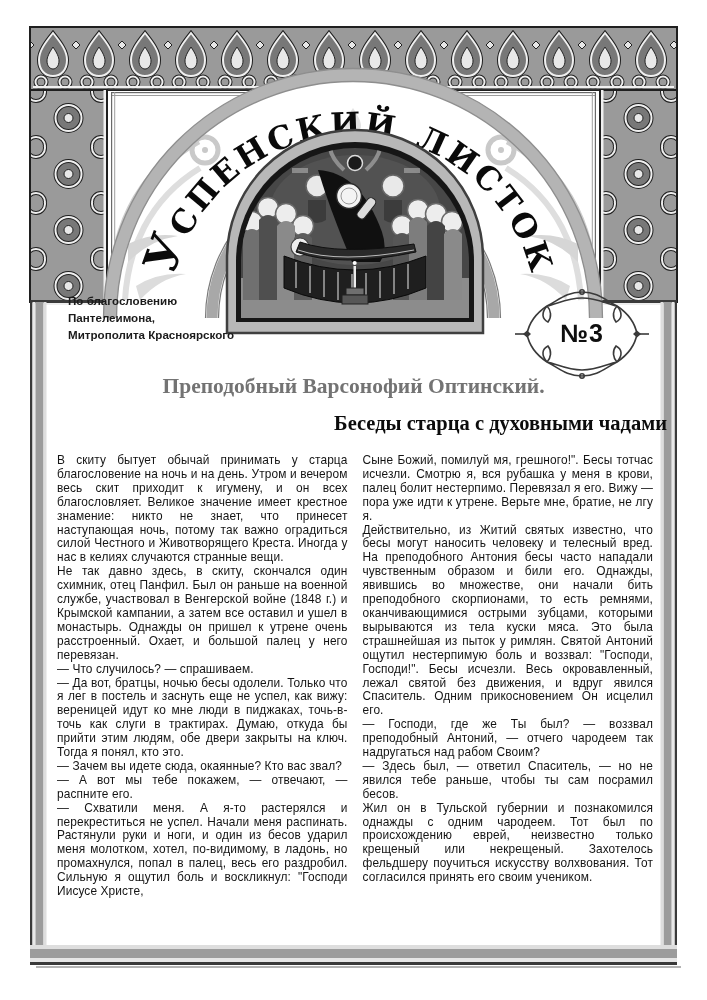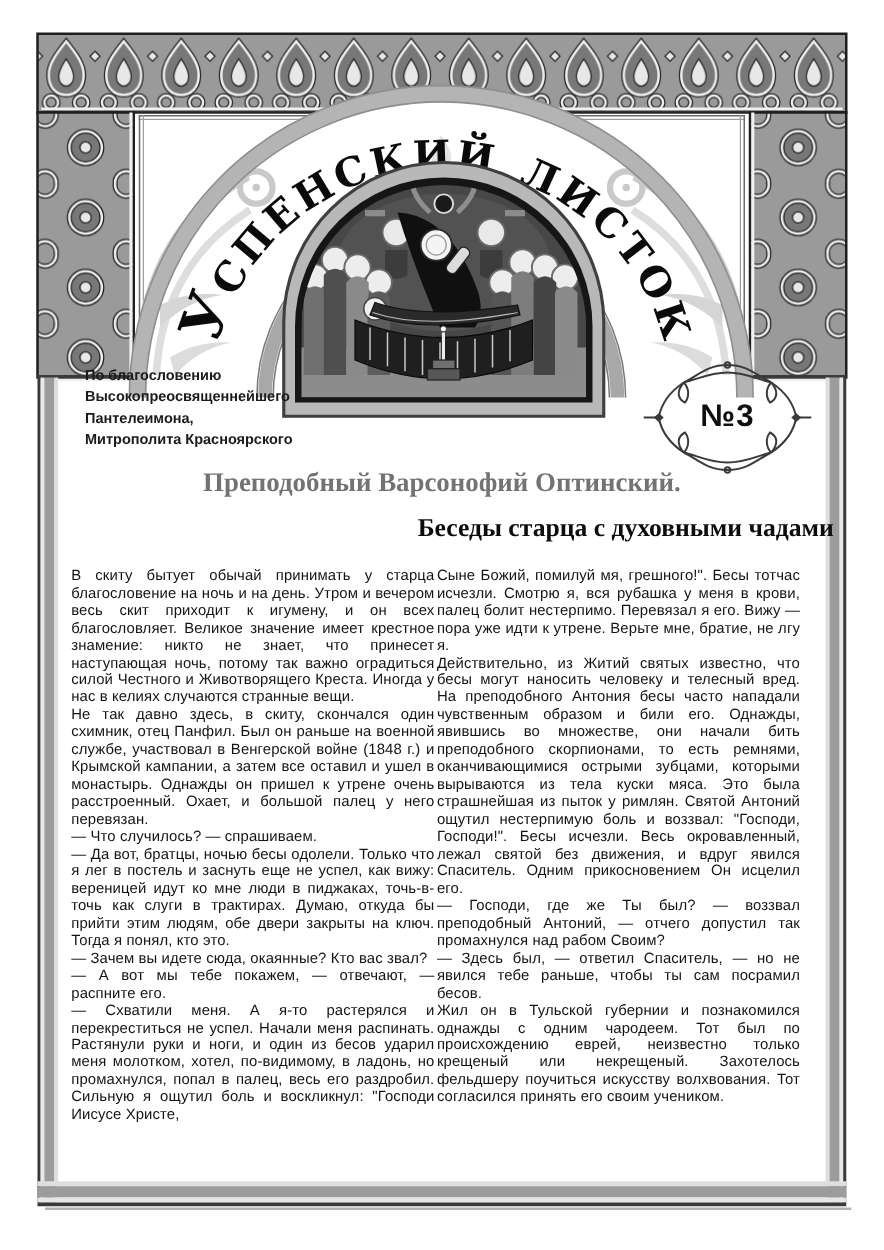--- a/index.html
+++ b/index.html
@@ -11,21 +11,21 @@
   .blessing{position:absolute;left:68px;top:292px;width:255px;font-weight:bold;
             font-size:11.6px;line-height:17px;color:#1b1b1b;}
   .issue-badge{position:absolute;left:514px;top:283px;width:136px;height:102px;}
   .issue-badge svg{position:absolute;left:0;top:0;}
   .issue-num{position:absolute;left:0;right:0;top:36px;text-align:center;font-weight:bold;
              font-size:25px;letter-spacing:1px;color:#0f0f0f;}
   .h1{position:absolute;left:40px;right:40px;top:374px;text-align:center;
       font-family:"Liberation Serif",serif;font-weight:bold;font-size:21.5px;color:#737373;}
   .h2{position:absolute;left:40px;right:40px;top:412px;text-align:right;
       font-family:"Liberation Serif",serif;font-weight:bold;font-size:20.5px;color:#0c0c0c;}
-  .columns{position:absolute;left:57px;top:454px;width:596px;display:flex;gap:2px;}
+  .columns{position:absolute;left:57px;top:454px;width:596px;display:flex;gap:15px;}
   .col{width:290.5px;font-size:11.9px;line-height:13.9px;text-align:justify;
        color:#141414;letter-spacing:0.1px;}
   .col p{margin:0;}
   .title-arc{font-family:"DejaVu Serif",serif;font-weight:bold;font-size:46px;
              font-variant:small-caps;letter-spacing:3px;fill:#0a0a0a;}
 </style>
 </head>
 <body>
 
 <div class="page">
@@ -216,21 +216,20 @@
         <circle cx="354.7" cy="263" r="2" fill="#ffffff"></circle>
         <rect x="353.5" y="266" width="2.5" height="22" fill="#ececec"></rect>
         <rect x="346" y="288" width="18" height="7" fill="#6f6f6f" stroke="#222222" stroke-width="1"></rect>
         <rect x="342" y="295" width="26" height="9" fill="#575757" stroke="#222222" stroke-width="1"></rect>
       </g>
     </g>
   </svg>
 
   <div class="blessing">
       <div>По благословению</div>
-      <div>Высокопреосвященнейшего</div>
       <div>Пантелеимона,</div>
       <div>Митрополита Красноярского</div>
     </div>
 
   <div class="issue-badge">
     <svg width="136" height="102" viewBox="0 0 136 102" aria-hidden="true">
       <g stroke="#3a3a3a" stroke-width="1.6" fill="none">
         <path d="M68 9 C52 9 45 17 33 23 C43 21 53 15 68 15 C83 15 93 21 103 23 C91 17 84 9 68 9"></path>
         <path d="M68 93 C52 93 45 85 33 79 C43 81 53 87 68 87 C83 87 93 81 103 79 C91 85 84 93 68 93"></path>
         <path d="M33 23 C21 31 15 40 13 51 C15 62 21 71 33 79"></path>
@@ -259,19 +258,19 @@
         <p>Не так давно здесь, в скиту, скончался один схимник, отец Панфил. Был он раньше на военной службе, участвовал в Венгерской войне (1848 г.) и Крымской кампании, а затем все оставил и ушел в монастырь. Однажды он пришел к утрене очень расстроенный. Охает, и большой палец у него перевязан.</p>
         <p>— Что случилось? — спрашиваем.</p>
         <p>— Да вот, братцы, ночью бесы одолели. Только что я лег в постель и заснуть еще не успел, как вижу: вереницей идут ко мне люди в пиджаках, точь-в-точь как слуги в трактирах. Думаю, откуда бы прийти этим людям, обе двери закрыты на ключ. Тогда я понял, кто это.</p>
         <p>— Зачем вы идете сюда, окаянные? Кто вас звал?</p>
         <p>— А вот мы тебе покажем, — отвечают, — распните его.</p>
         <p>— Схватили меня. А я-то растерялся и перекреститься не успел. Начали меня распинать. Растянули руки и ноги, и один из бесов ударил меня молотком, хотел, по-видимому, в ладонь, но промахнулся, попал в палец, весь его раздробил. Сильную я ощутил боль и воскликнул: "Господи Иисусе Христе,</p>
       </div>
     <div class="col">
         <p>Сыне Божий, помилуй мя, грешного!". Бесы тотчас исчезли. Смотрю я, вся рубашка у меня в крови, палец болит нестерпимо. Перевязал я его. Вижу — пора уже идти к утрене. Верьте мне, братие, не лгу я.</p>
         <p>Действительно, из Житий святых известно, что бесы могут наносить человеку и телесный вред. На преподобного Антония бесы часто нападали чувственным образом и били его. Однажды, явившись во множестве, они начали бить преподобного скорпионами, то есть ремнями, оканчивающимися острыми зубцами, которыми вырываются из тела куски мяса. Это была страшнейшая из пыток у римлян. Святой Антоний ощутил нестерпимую боль и воззвал: "Господи, Господи!". Бесы исчезли. Весь окровавленный, лежал святой без движения, и вдруг явился Спаситель. Одним прикосновением Он исцелил его.</p>
-        <p>— Господи, где же Ты был? — воззвал преподобный Антоний, — отчего допустил так промахнулся над рабом Своим?</p>
+        <p>— Господи, где же Ты был? — воззвал преподобный Антоний, — отчего чародеем так надругаться над рабом Своим?</p>
         <p>— Здесь был, — ответил Спаситель, — но не явился тебе раньше, чтобы ты сам посрамил бесов.</p>
         <p>Жил он в Тульской губернии и познакомился однажды с одним чародеем. Тот был по происхождению еврей, неизвестно только крещеный или некрещеный. Захотелось фельдшеру поучиться искусству волхвования. Тот согласился принять его своим учеником.</p>
       </div>
   </div>
 
 </div>
 
 </body></html>

